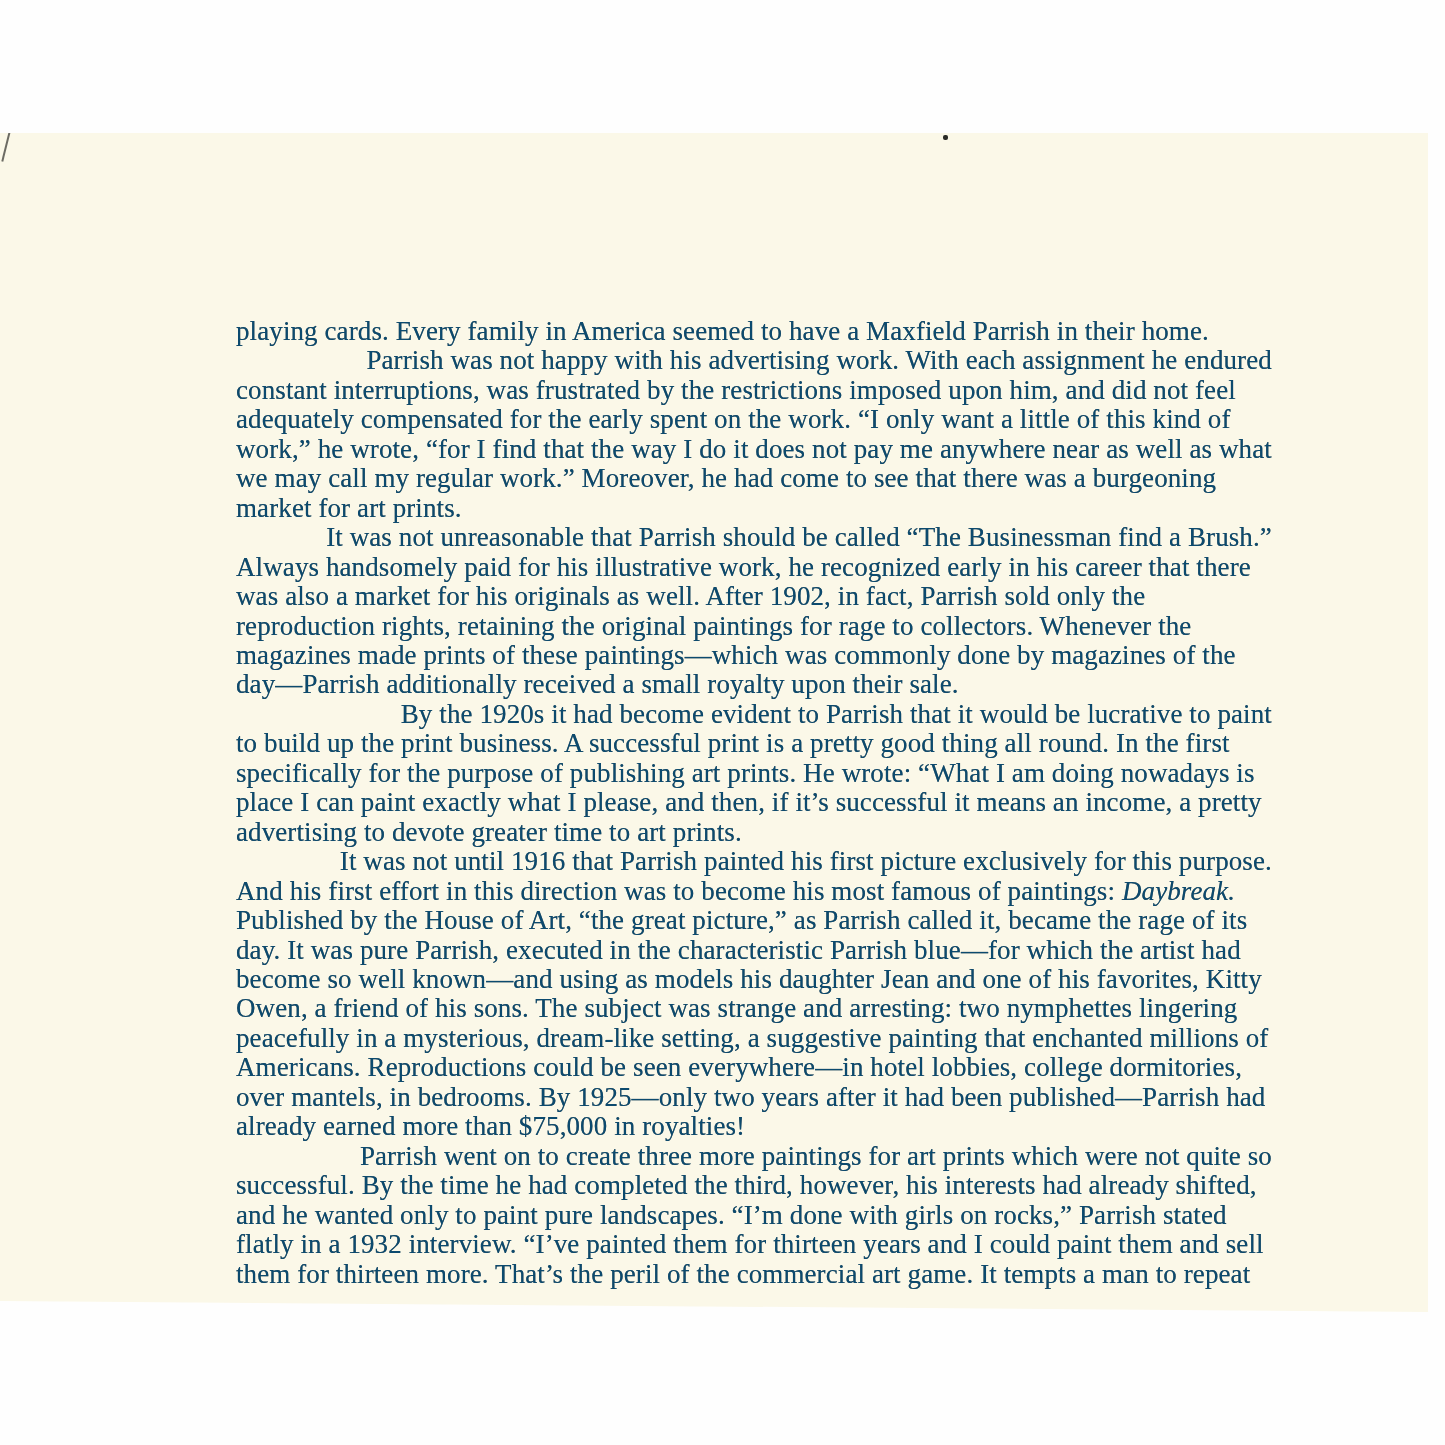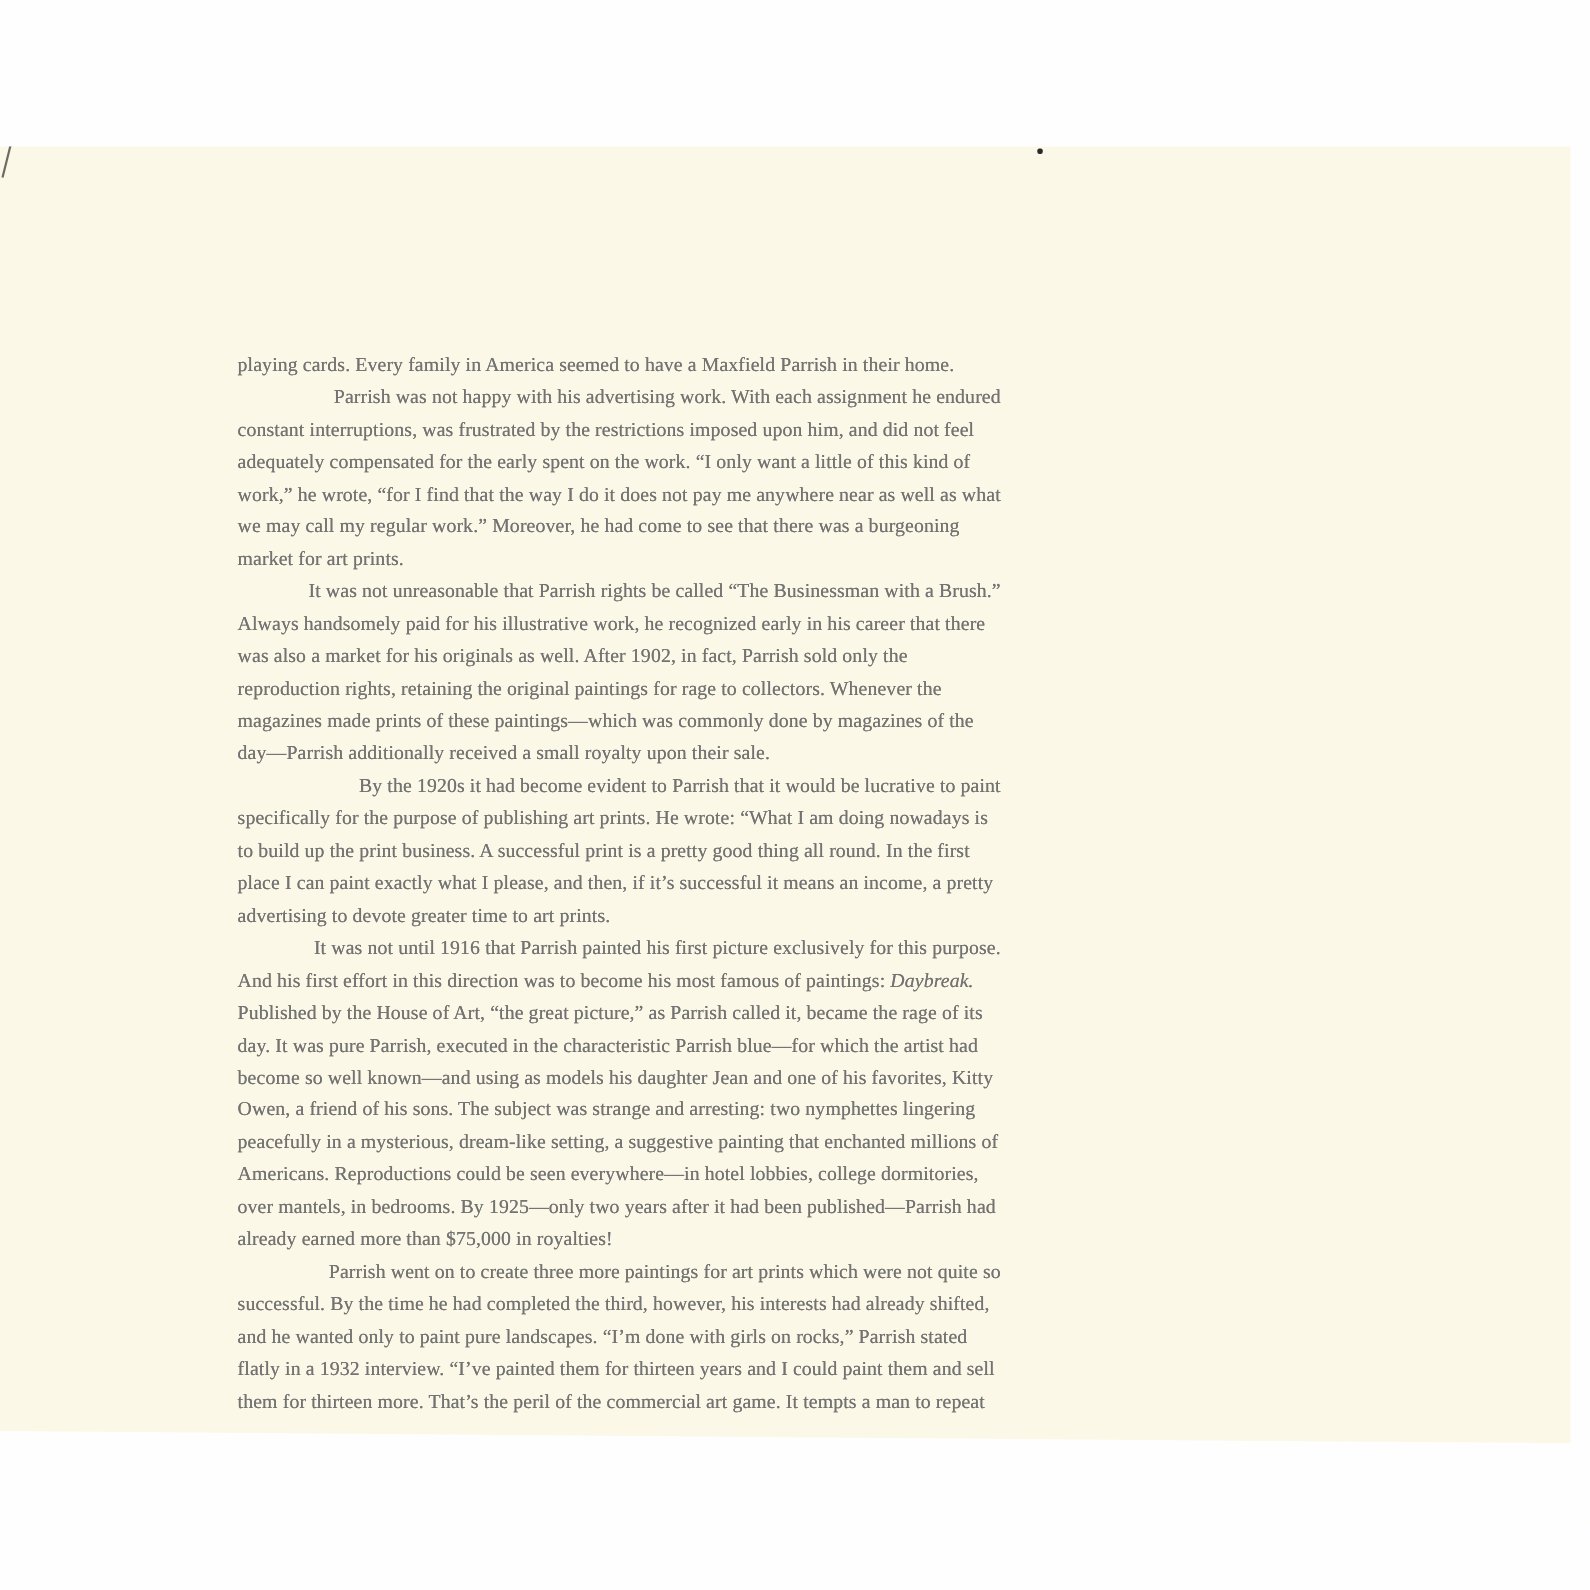--- a/index.html
+++ b/index.html
@@ -20,24 +20,24 @@
     left: 0;
     top: 133px;
     width: 1428px;
     height: 1182px;
     background: #fbf8e8;
     
     clip-path: polygon(0 0, 100% 0, 100% 1179px, 0 1168px);
   }
   .text-block {
     position: absolute;
-    left: 216px;
+    left: 236px;
     top: 184px;
-    color: #737373;
-    font-size: 18px;
+    color: #0c4a6e;
+    font-size: 27px;
     line-height: 29.45px;
     letter-spacing: 0.1px;
     text-shadow: 0 0 0.5px rgba(20,20,20,0.55);
   }
   .line {
     white-space: pre;
   }
   .line.indent {
     padding-left: 46px;
     text-align: right;
@@ -69,29 +69,29 @@
     <div class="speck"></div>
     <div class="edge-mark"></div>
     <div class="text-block">
         <div class="line">playing cards. Every family in America seemed to have a Maxfield Parrish in their home.</div>
         <div class="line indent">Parrish was not happy with his advertising work. With each assignment he endured</div>
         <div class="line">constant interruptions, was frustrated by the restrictions imposed upon him, and did not feel</div>
         <div class="line">adequately compensated for the early spent on the work. “I only want a little of this kind of</div>
         <div class="line">work,” he wrote, “for I find that the way I do it does not pay me anywhere near as well as what</div>
         <div class="line">we may call my regular work.” Moreover, he had come to see that there was a burgeoning</div>
         <div class="line">market for art prints.</div>
-        <div class="line indent">It was not unreasonable that Parrish rights be called “The Businessman with a Brush.”</div>
+        <div class="line indent">It was not unreasonable that Parrish should be called “The Businessman find a Brush.”</div>
         <div class="line">Always handsomely paid for his illustrative work, he recognized early in his career that there</div>
         <div class="line">was also a market for his originals as well. After 1902, in fact, Parrish sold only the</div>
         <div class="line">reproduction rights, retaining the original paintings for rage to collectors. Whenever the</div>
         <div class="line">magazines made prints of these paintings—which was commonly done by magazines of the</div>
         <div class="line">day—Parrish additionally received a small royalty upon their sale.</div>
         <div class="line indent">By the 1920s it had become evident to Parrish that it would be lucrative to paint</div>
+        <div class="line">to build up the print business. A successful print is a pretty good thing all round. In the first</div>
         <div class="line">specifically for the purpose of publishing art prints. He wrote: “What I am doing nowadays is</div>
-        <div class="line">to build up the print business. A successful print is a pretty good thing all round. In the first</div>
         <div class="line">place I can paint exactly what I please, and then, if it’s successful it means an income, a pretty</div>
         <div class="line">advertising to devote greater time to art prints.</div>
         <div class="line indent">It was not until 1916 that Parrish painted his first picture exclusively for this purpose.</div>
         <div class="line">And his first effort in this direction was to become his most famous of paintings: <i>Daybreak.</i></div>
         <div class="line">Published by the House of Art, “the great picture,” as Parrish called it, became the rage of its</div>
         <div class="line">day. It was pure Parrish, executed in the characteristic Parrish blue—for which the artist had</div>
         <div class="line">become so well known—and using as models his daughter Jean and one of his favorites, Kitty</div>
         <div class="line">Owen, a friend of his sons. The subject was strange and arresting: two nymphettes lingering</div>
         <div class="line">peacefully in a mysterious, dream-like setting, a suggestive painting that enchanted millions of</div>
         <div class="line">Americans. Reproductions could be seen everywhere—in hotel lobbies, college dormitories,</div>

